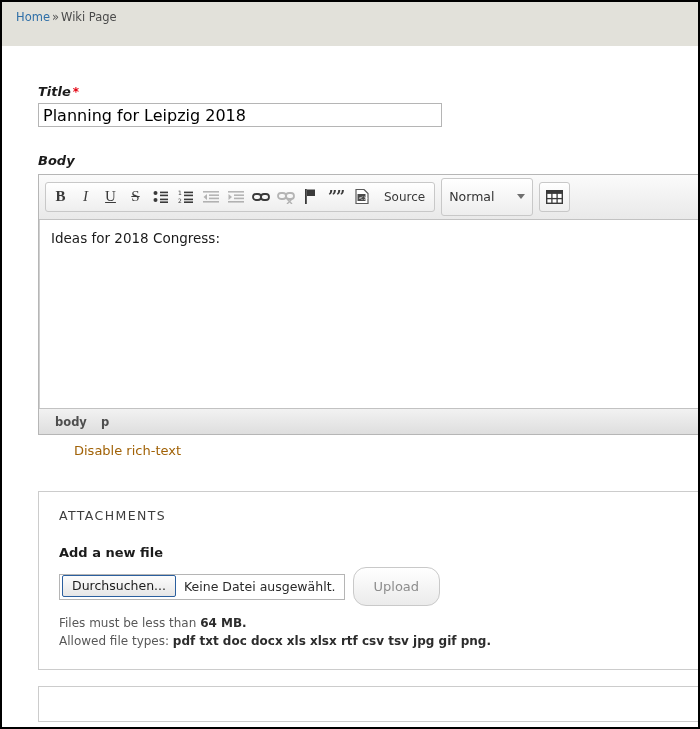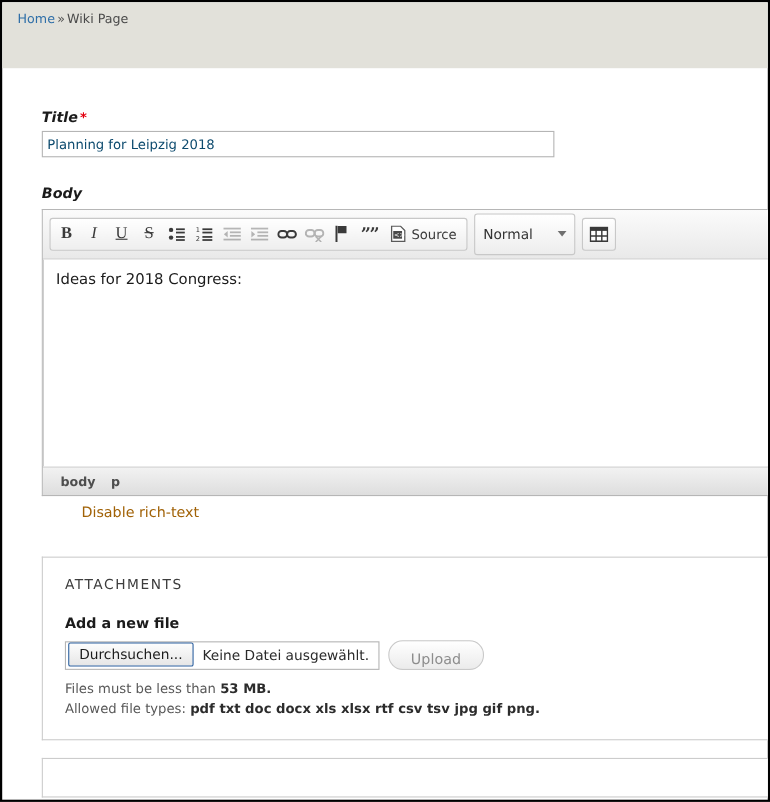--- a/index.html
+++ b/index.html
@@ -15,21 +15,21 @@
     width:700px; height:729px;
     border:2px solid #000;
     background:#ffffff;
     overflow:hidden;
   }
 
   
   .header-band {
     background:#e2e1da;
     padding:8px 0 6px 14px;
-    height:60px;
+    height:44px;
   }
   .breadcrumb {
     font-size:11.5px;
     color:#4a4a4a;
     margin-bottom:2px;
     white-space:nowrap;
   }
   .breadcrumb a {
     color:#2f6fa8;
     text-decoration:none;
@@ -50,27 +50,27 @@
     font-size:13px;
     font-weight:bold;
     color:#1b1b1b;
     margin:0 0 4px 0;
     font-style:italic;
   }
   .req { color:#e3000f; font-size:12px; padding-left:2px; }
 
   .title-row { margin:38px 0 0 36px; }
   .text-input {
-    width:466px;
+    width:404px;
     height:24px;
     border:1px solid #b5b5b5;
     background:#fff;
     font-family:"DejaVu Sans", sans-serif;
-    font-size:12px;
-    color:#0c4a6e;
+    font-size:16px;
+    color:#000000;
     padding:2px 4px;
     outline:none;
   }
 
   .body-row { margin:26px 0 0 36px; }
 
   
   .editor {
     margin-top:6px;
     width:668px;
@@ -98,21 +98,21 @@
   }
   .tb-btn {
     width:25px; height:26px;
     display:flex; align-items:center; justify-content:center;
     font-size:14px;
     color:#3a3a3a;
     cursor:pointer;
     border:1px solid transparent;
     border-radius:2px;
   }
-  .tb-btn.wide { width:auto; padding:0 6px; gap:5px; font-size:12px; }
+  .tb-btn.wide { width:auto; padding:0 6px; gap:15px; font-size:12px; }
   .tb-btn.disabled { opacity:0.35; }
   .tb-btn b { font-family:"Liberation Serif", serif; font-size:15px; }
   .tb-btn i { font-family:"Liberation Serif", serif; font-size:15px; }
   .tb-btn u { font-family:"Liberation Serif", serif; font-size:15px; }
   .tb-btn s { font-family:"Liberation Serif", serif; font-size:15px; }
 
   .combo {
     display:flex; align-items:center; justify-content:space-between;
     width:92px; height:38px;
     background:linear-gradient(#ffffff,#ededed);
@@ -212,21 +212,21 @@
     padding:0 8px;
     white-space:nowrap;
   }
   .upload-btn {
     border:1px solid #c9c9c9;
     border-radius:13px;
     background:linear-gradient(#ffffff,#ebebeb);
     font-family:"DejaVu Sans", sans-serif;
     font-size:13px;
     color:#8d8d8d;
-    height:27px;
+    height:39px;
     padding:10px 20px;
     cursor:pointer;
   }
   .help {
     margin-top:9px;
     font-size:12px;
     color:#585858;
     line-height:1.45;
   }
   .help b { color:#2c2c2c; }
@@ -390,21 +390,21 @@
 
       <div class="file-row">
         <div class="file-widget">
           <button class="browse-btn">Durchsuchen...</button>
           <span class="file-name">Keine Datei ausgewählt.</span>
         </div>
         <button class="upload-btn">Upload</button>
       </div>
 
       <div class="help">
-        <span>Files must be less than </span><b>53 MB.</b>
+        <span>Files must be less than </span><b>64 MB.</b>
       </div>
       <div class="help" style="margin-top:1px">
         <span>Allowed file types: </span><b>pdf txt doc docx xls xlsx rtf csv tsv jpg gif png.</b>
       </div>
     </div>
 
     <div class="fieldset empty"></div>
 
   </div>
 </div>

